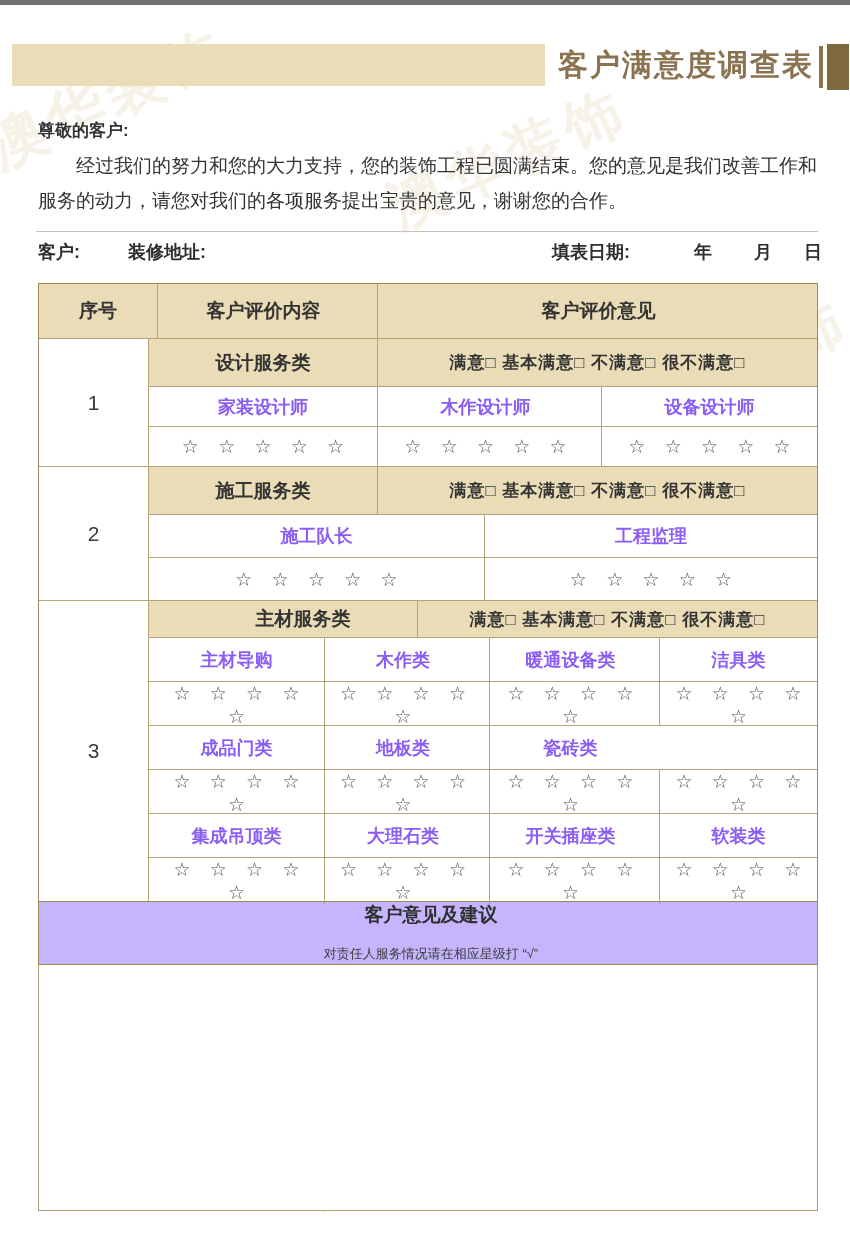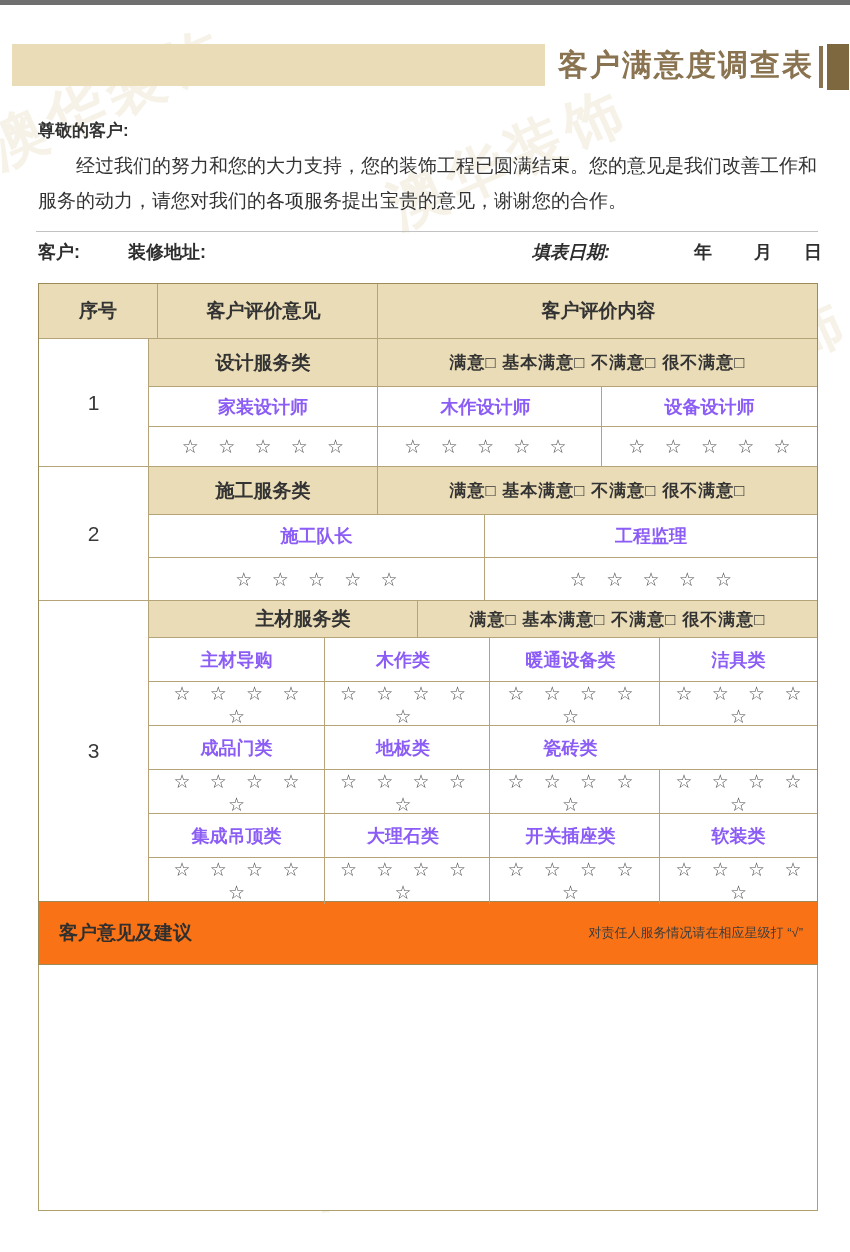--- a/index.html
+++ b/index.html
@@ -48,21 +48,21 @@
     position:absolute;left:38px;top:148px;width:782px;
     font-size:19px;line-height:35px;text-indent:2em;font-weight:500;
   }
 
   .rule{position:absolute;left:36px;top:231px;width:782px;height:1px;background:#c2c2c2;}
 
   .info-row{position:absolute;left:0;top:240px;width:850px;height:26px;font-size:18px;font-weight:600;color:#2e2e2e;}
   .info-row span{position:absolute;}
   .lbl-customer{left:38px;}
   .lbl-address{left:128px;}
-  .lbl-date{left:532px;font-style:italic;}
+  .lbl-date{left:552px;}
   .lbl-year{left:694px;}
   .lbl-month{left:754px;}
   .lbl-day{left:804px;}
   .fill-space{display:inline-block;height:22px;}
 
   
   .sheet{position:absolute;left:38px;top:283px;width:780px;}
   .tbl{border:1px solid var(--outer);}
   .thead{
     display:grid;grid-template-columns:110px 220px 450px;
@@ -92,21 +92,21 @@
   .r-items4{grid-template-columns:167px 165px 170px 1fr;height:44px;background:#fff;}
   .r-stars3{grid-template-columns:220px 1fr 1fr;height:40px;background:#fff;}
   .r-stars2{grid-template-columns:327px 1fr;height:43px;background:#fff;}
   .r-stars4{grid-template-columns:167px 165px 170px 1fr;height:44px;background:#fff;}
   .item{font-size:18px;font-weight:600;color:#8b5cf6;}
   .stars{font-size:19px;letter-spacing:7px;color:#4f4f4f;padding-left:7px;}
 
   .feedback{
     height:63px;border:1px solid var(--outer);border-top:none;
     display:flex;align-items:center;justify-content:space-between;
-    padding:0 14px 0 20px;background:#f97316;
+    padding:0 14px 0 20px;background:#c4b5fd;flex-direction:column;
   }
   .fb-title{font-size:19px;font-weight:bold;color:#2f2f2f;}
   .fb-notes{font-size:13px;color:#3c3c3c;line-height:20px;text-align:left;font-weight:500;}
 
   .comment-box{
     height:246px;border:1px solid #ada06e;border-top:none;background:#fff;
   }
 </style>
 </head>
 <body>
@@ -143,22 +143,22 @@
     <span class="lbl-year">年</span>
     <span class="lbl-month">月</span>
     <span class="lbl-day">日</span>
   </div>
 
   <div class="sheet">
     <div class="tbl">
 
       <div class="thead">
         <div class="cell">序号</div>
+        <div class="cell">客户评价内容</div>
         <div class="cell">客户评价意见</div>
-        <div class="cell">客户评价内容</div>
       </div>
 
       <div class="section">
         <div class="sec-no">1</div>
         <div class="sec-rows">
           <div class="row r-cat">
             <div class="cell cat-label">设计服务类</div>
             <div class="cell opts">满意□  基本满意□  不满意□  很不满意□</div>
           </div>
           <div class="row r-items3">

